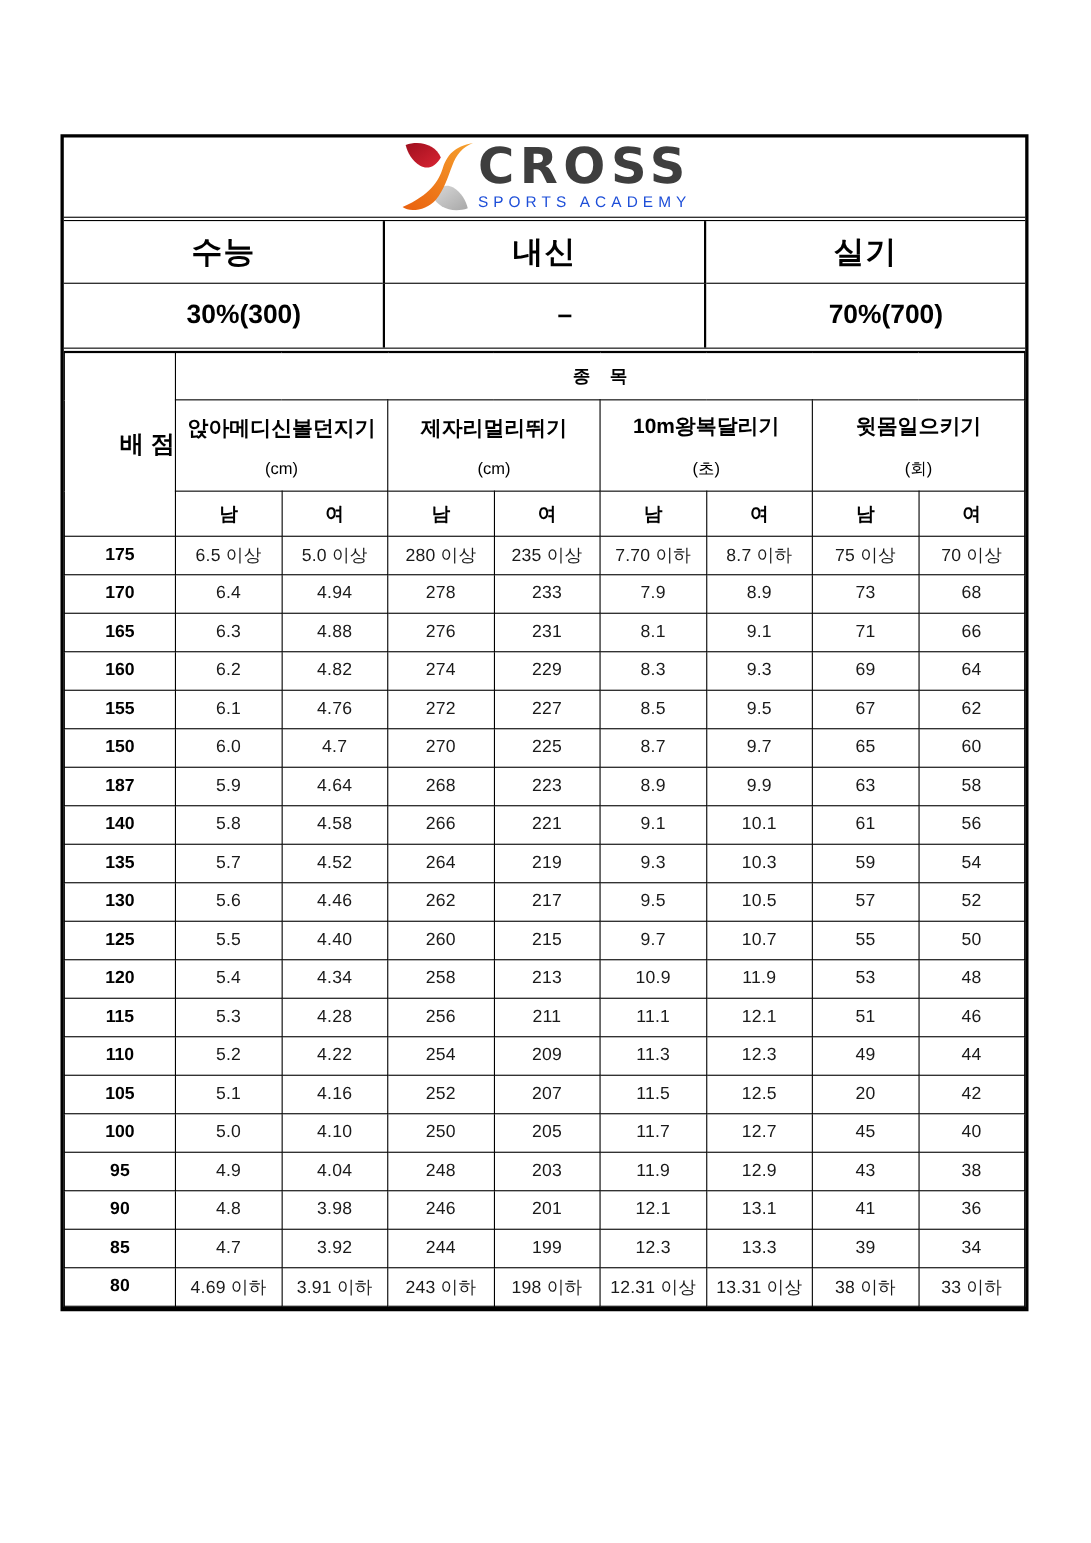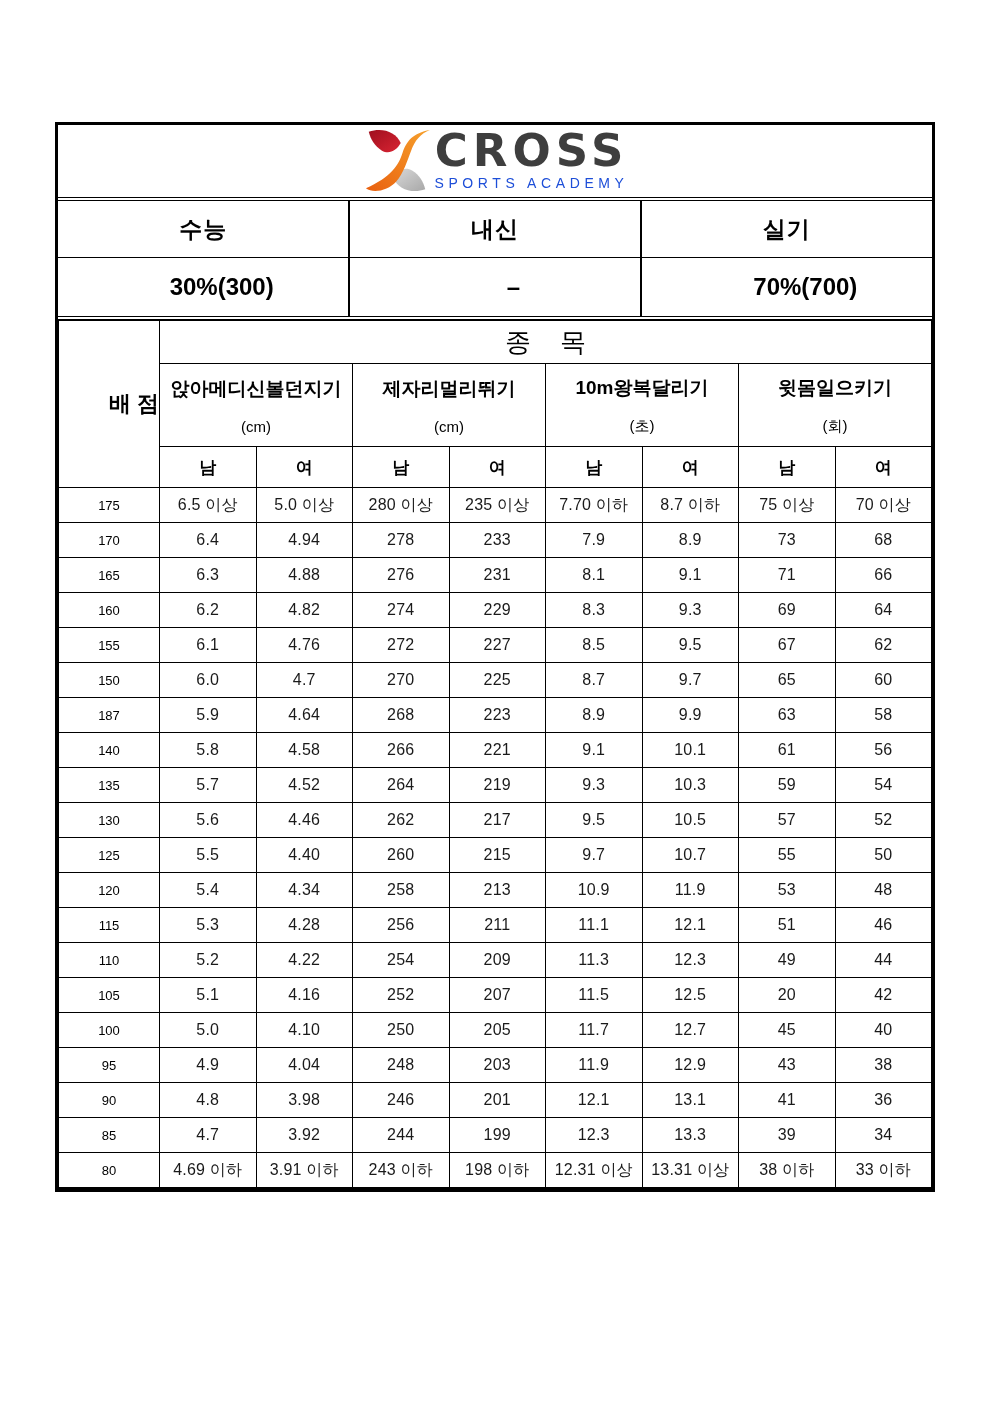--- a/index.html
+++ b/index.html
@@ -17,21 +17,21 @@
     border: 3px solid #000;
     border-bottom-width: 4px;
     background: #fff;
   }
   
   .sec-logo {
     height: 72px;
     display: flex; align-items: center; justify-content: center;
     border-bottom: 4px double #000;
   }
-  .logo-wrap { display: flex; align-items: center; gap: 1px; text-align: right; }
+  .logo-wrap { display: flex; align-items: center; gap: 1px; }
   .logo-mark { width: 72px; height: 64px; flex: 0 0 auto; }
   .brand-text { display: flex; flex-direction: column; justify-content: center; }
   .brand-name {
     font-family: "DejaVu Sans", sans-serif;
     font-size: 45px; font-weight: 800;
     letter-spacing: 5px; line-height: 0.88;
     color: #3e3e3e;
   }
   .brand-sub {
     font-size: 14px; font-weight: 400;
@@ -46,38 +46,38 @@
     border-bottom: 4px double #000;
   }
   
   .sec-weight { border-bottom: 4px double #000; }
   .weight-table { width: 100%; border-collapse: collapse; table-layout: fixed; }
   .weight-table th, .weight-table td {
     text-align: center; vertical-align: middle;
     border-left: 2px solid #000;
   }
   .weight-table th:first-child, .weight-table td:first-child { border-left: none; }
-  .weight-table th { height: 54px; font-size: 23px; font-weight: 700; letter-spacing: 1px; }
+  .weight-table th { height: 54px; font-size: 28px; font-weight: 700; letter-spacing: 1px; }
   .weight-table td { height: 56px; border-top: 1px solid #000; font-size: 24px; font-weight: 600; padding-left: 38px; }
   
   .score-table { width: 100%; border-collapse: collapse; table-layout: fixed; }
   .score-table th, .score-table td {
     border: 1px solid #000;
     text-align: center; vertical-align: middle;
     padding: 0; overflow: hidden;
   }
   .score-table col.c-score { width: 101px; }
-  th.group-hd { height: 42px; font-size: 26px; font-weight: 400; white-space: pre; }
+  th.group-hd { height: 42px; font-size: 16px; font-weight: 700; white-space: pre; }
   th.row-hd { font-size: 22px; font-weight: 600; white-space: pre; text-align: right; }
   th.event-hd { height: 82px; }
   .event-name { font-size: 19px; font-weight: 600; letter-spacing: 0px; }
   .event-unit { font-size: 15px; font-weight: 400; margin-top: 16px; }
   th.gender-hd { height: 40px; font-size: 17px; font-weight: 600; }
   .score-table tbody tr { height: 35px; }
-  .score-table tbody th { font-size: 13px; font-weight: 400; }
+  .score-table tbody th { font-size: 16px; font-weight: 700; }
   .score-table tbody td { font-size: 16px; font-weight: 400; color: #1a1a1a; letter-spacing: 0.2px; }
 </style>
 </head>
 <body>
 
 <div class="sheet">
 
   <div class="sec-logo">
     <div class="logo-wrap">
       <svg class="logo-mark" viewBox="0 0 74 68" xmlns="http://www.w3.org/2000/svg" aria-hidden="true">

